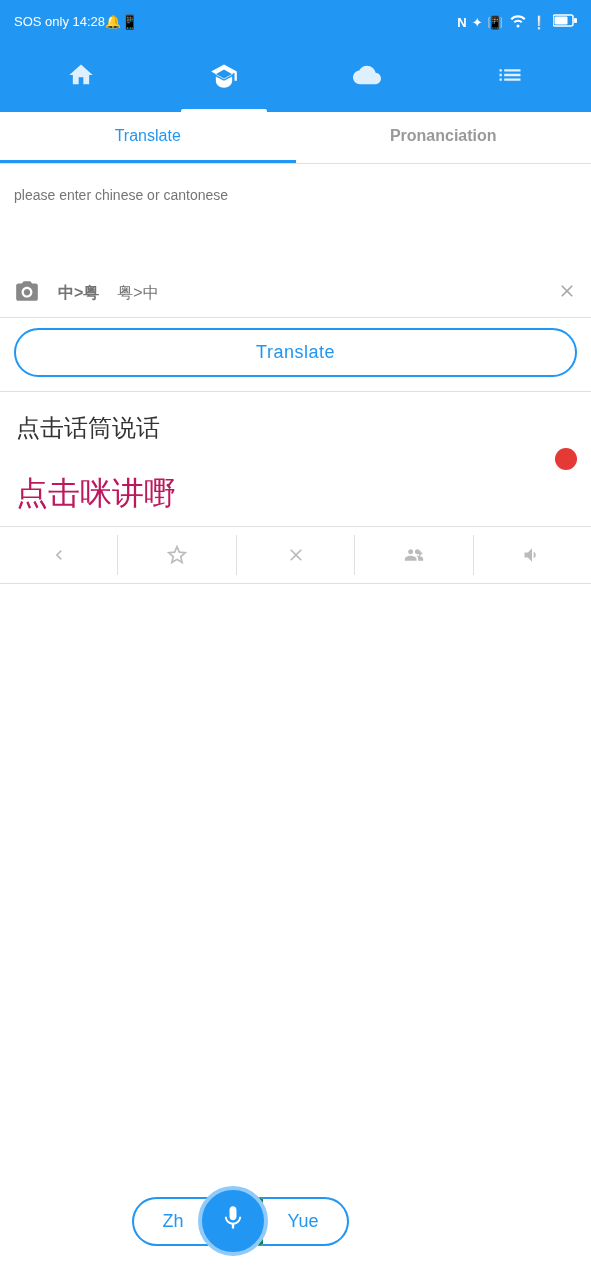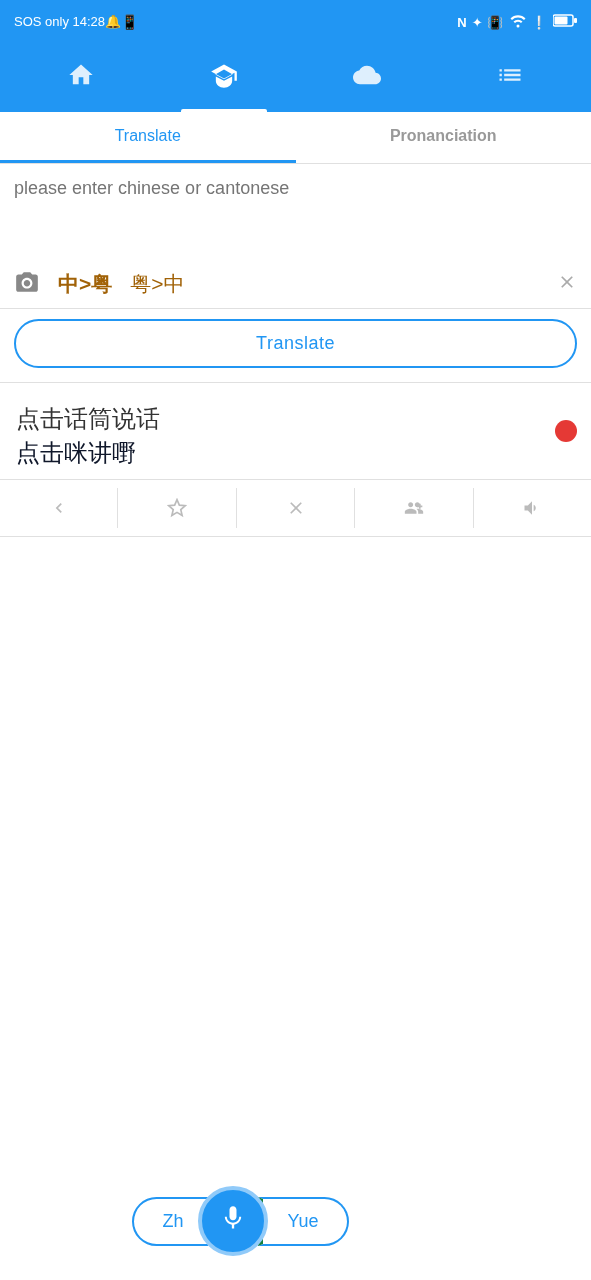--- a/index.html
+++ b/index.html
@@ -89,42 +89,43 @@
     
     .input-area {
       background: #fff;
       border-bottom: 1px solid #e0e0e0;
       padding: 14px 14px 10px 14px;
     }
     .text-input {
       width: 100%;
       border: none;
       outline: none;
-      font-size: 18px;
+      font-size: 14px;
       color: #7f1d1d;
       min-height: 80px;
       resize: none;
       background: transparent;
       font-family: inherit;
+      margin-top: 9px;
     }
     .input-controls {
       display: flex;
       align-items: center;
       margin-top: 8px;
       gap: 0;
     }
     .camera-btn {
       color: #888;
       font-size: 22px;
       cursor: pointer;
       margin-right: 18px;
     }
     .lang-option {
-      color: #a16207;
-      font-size: 21px;
+      color: #737373;
+      font-size: 16px;
       cursor: pointer;
       margin-right: 18px;
       font-weight: 400;
     }
     .lang-option.active { font-weight: 600; }
     .close-btn {
       margin-left: auto;
       color: #aaa;
       font-size: 20px;
       cursor: pointer;
@@ -154,25 +155,25 @@
     .result-area {
       background: #fff;
       padding: 20px 16px 10px 16px;
       border-bottom: 1px solid #e0e0e0;
       position: relative;
     }
     .result-text-zh {
       font-size: 24px;
       color: #333;
       font-weight: 400;
-      margin-bottom: 2px;
+      margin-bottom: 28px;
     }
     .result-text-yue {
-      font-size: 24px;
-      color: #0f172a;
+      font-size: 32px;
+      color: #be185d;
       font-weight: 400;
     }
     .record-dot {
       position: absolute;
       right: 14px;
       top: 50%;
       transform: translateY(-50%);
       width: 22px;
       height: 22px;
       background: #e53935;

